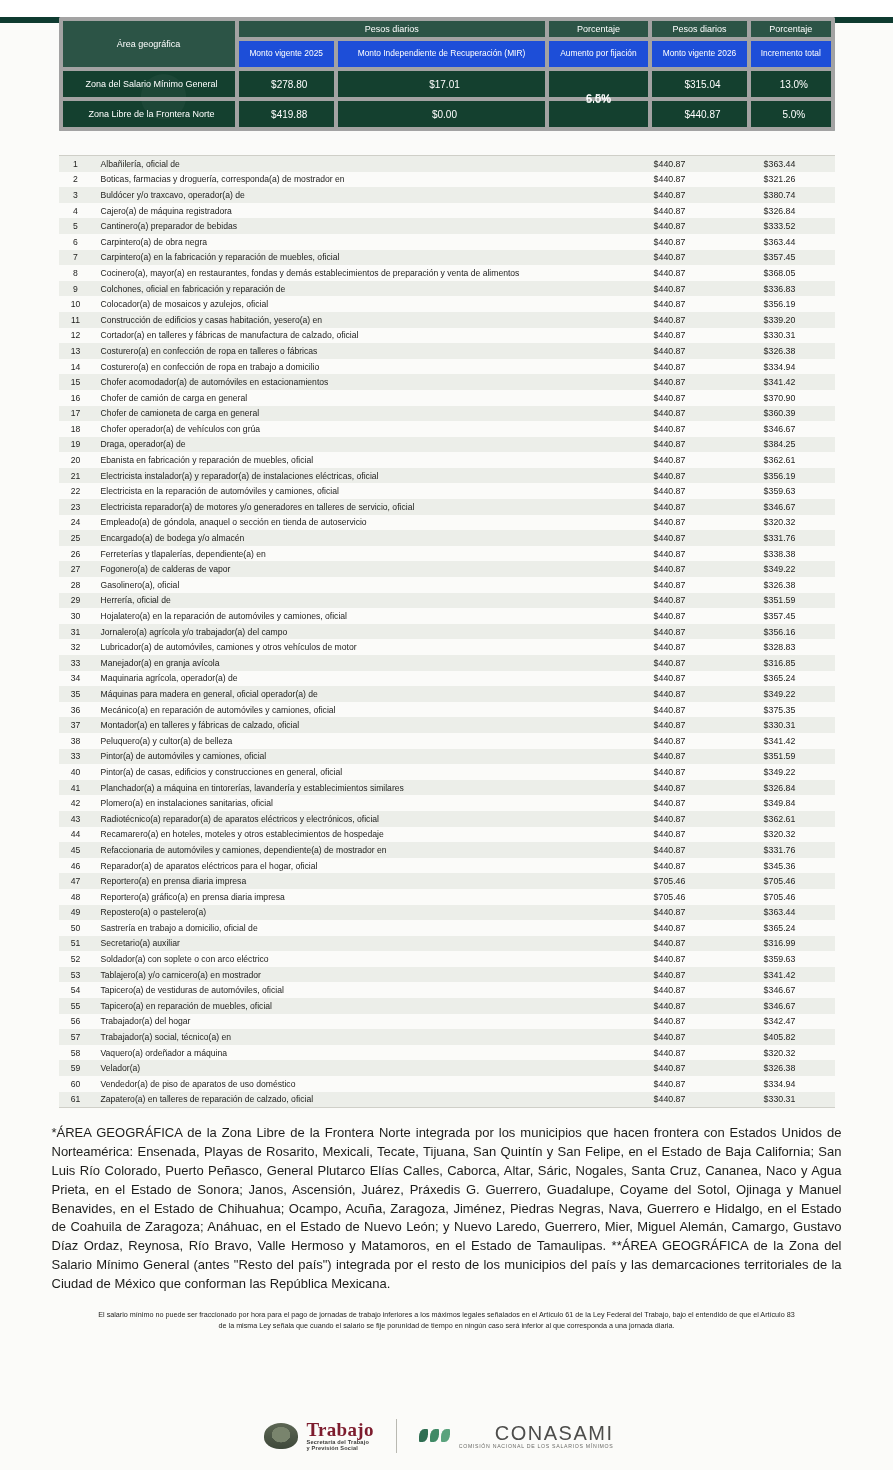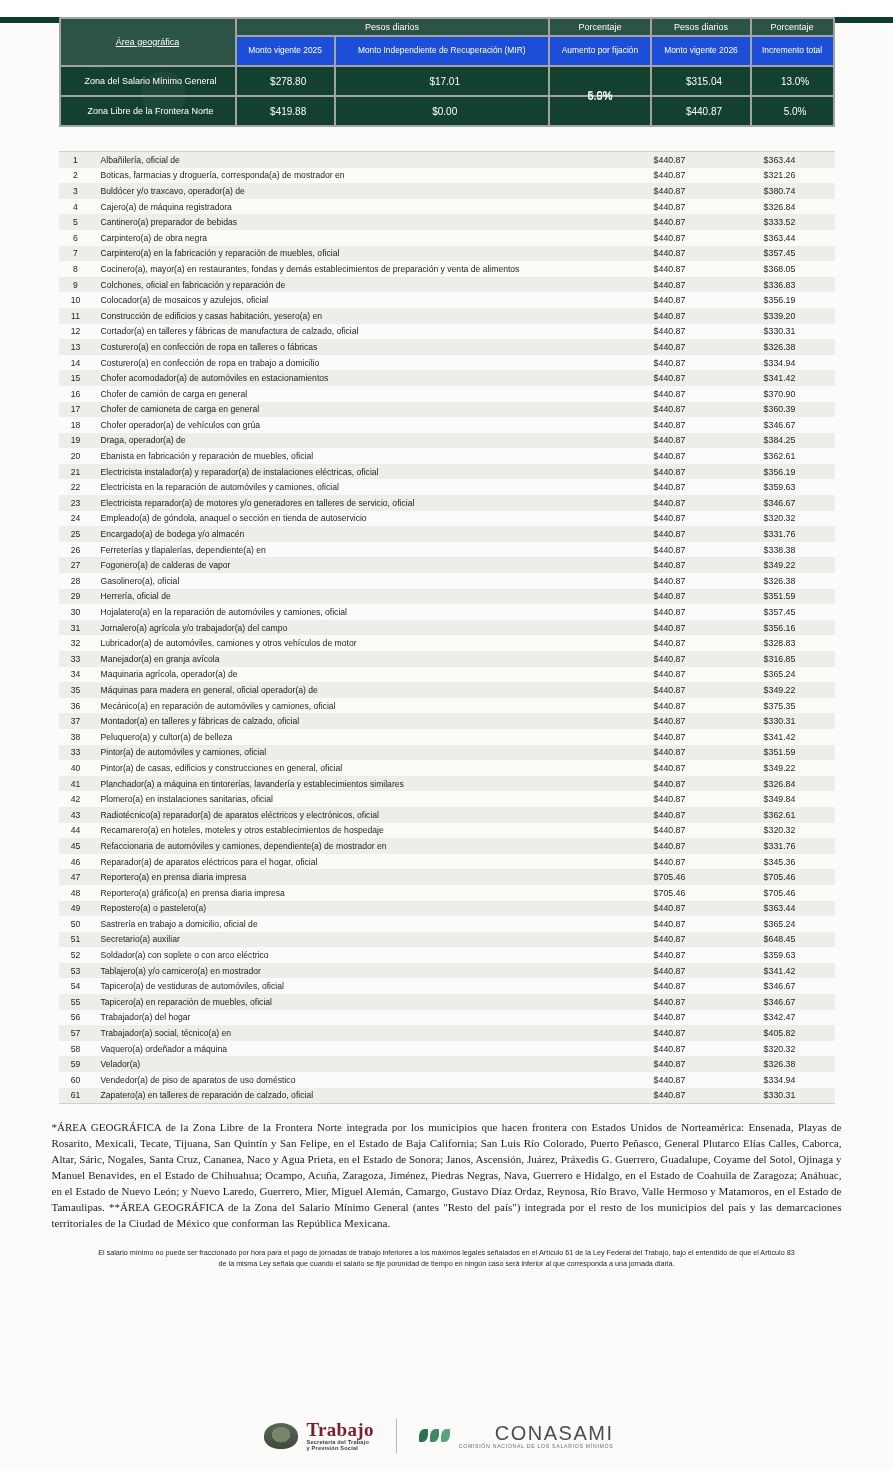--- a/index.html
+++ b/index.html
@@ -65,21 +65,21 @@
   }
   table.summary {
     width: 100%;
     border-collapse: collapse;
     color: #ffffff;
     font-size: 9px;
     position: relative;
     z-index: 2;
   }
   table.summary th, table.summary td {
-    border: 2px solid #a3a3a3;
+    border: 4px solid #a3a3a3;
     text-align: center;
     vertical-align: middle;
     padding: 4px 3px;
     margin-left: 20px;
   }
   table.summary thead tr.grp th {
     background: #2c5446;
     font-weight: normal;
     font-size: 9px;
     padding: 3px 2px;
@@ -89,21 +89,20 @@
     background: #1d4ed8;
     font-weight: normal;
     font-size: 8.4px;
     height: 30px;
     line-height: 1.15;
   }
   table.summary th.area-head {
     background: #14402f;
     font-size: 9.5px;
     width: 176px;
-    text-decoration: underline;
   }
   table.summary tbody td {
     height: 30px;
     font-size: 10px;
     padding-left: 9px;
   }
   table.summary tbody td.rowlabel {
     font-size: 9px;
     text-align: center;
   }
@@ -154,25 +153,24 @@
     text-align: center;
   }
 
   
   .occ-v1, .occ-v2 { font-size: 8.8px; }
 
   
   .footnote {
     width: 790px;
     margin: 16px auto 2px auto;
-    font-size: 11px;
+    font-size: 13px;
     line-height: 1.45;
     text-align: justify;
     color: #1d1d1b;
-    font-family: Liberation Serif, serif;
   }
   .legal {
     width: 700px;
     margin: 16px auto 0 auto;
     font-size: 7.2px;
     line-height: 1.5;
     text-align: center;
     color: #1d1d1b;
   }
 
@@ -577,21 +575,21 @@
       <div class="occ-row">
         <div class="occ-num">50</div>
         <div class="occ-name">Sastrería en trabajo a domicilio, oficial de</div>
         <div class="occ-v1">$440.87</div>
         <div class="occ-v2">$365.24</div>
       </div>
       <div class="occ-row alt">
         <div class="occ-num">51</div>
         <div class="occ-name">Secretario(a) auxiliar</div>
         <div class="occ-v1">$440.87</div>
-        <div class="occ-v2">$648.45</div>
+        <div class="occ-v2">$316.99</div>
       </div>
       <div class="occ-row">
         <div class="occ-num">52</div>
         <div class="occ-name">Soldador(a) con soplete o con arco eléctrico</div>
         <div class="occ-v1">$440.87</div>
         <div class="occ-v2">$359.63</div>
       </div>
       <div class="occ-row alt">
         <div class="occ-num">53</div>
         <div class="occ-name">Tablajero(a) y/o carnicero(a) en mostrador</div>

